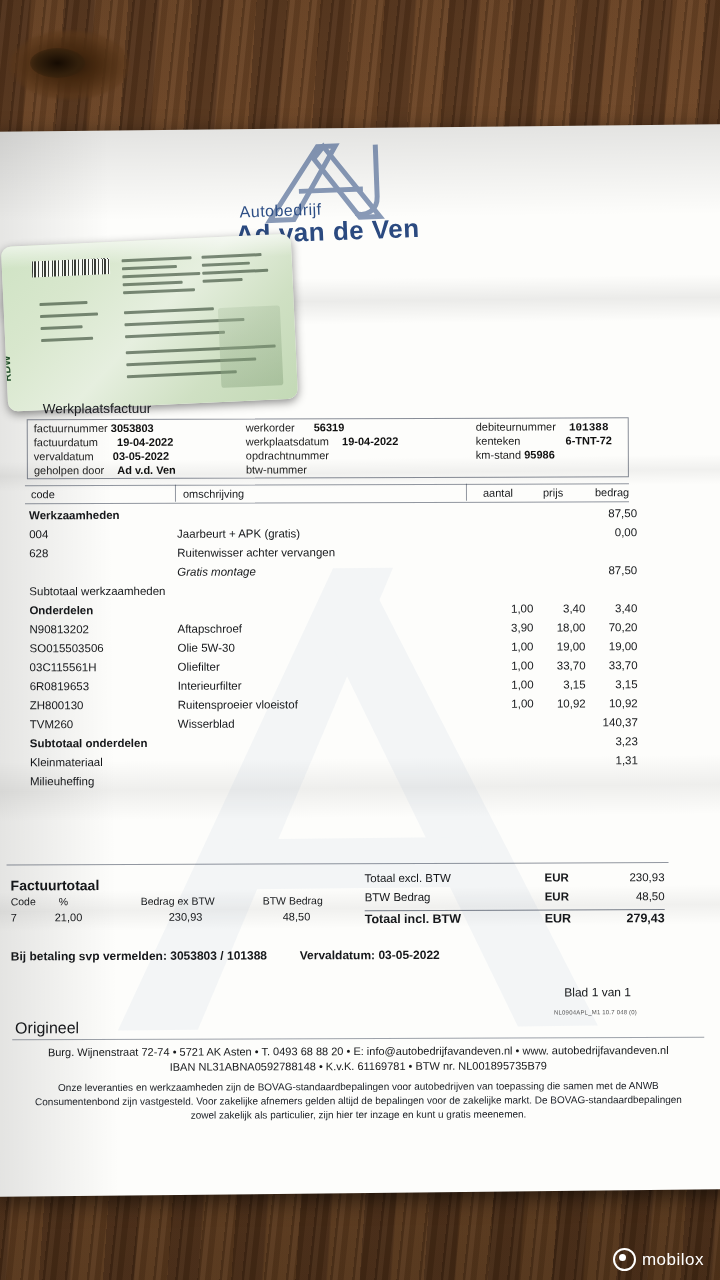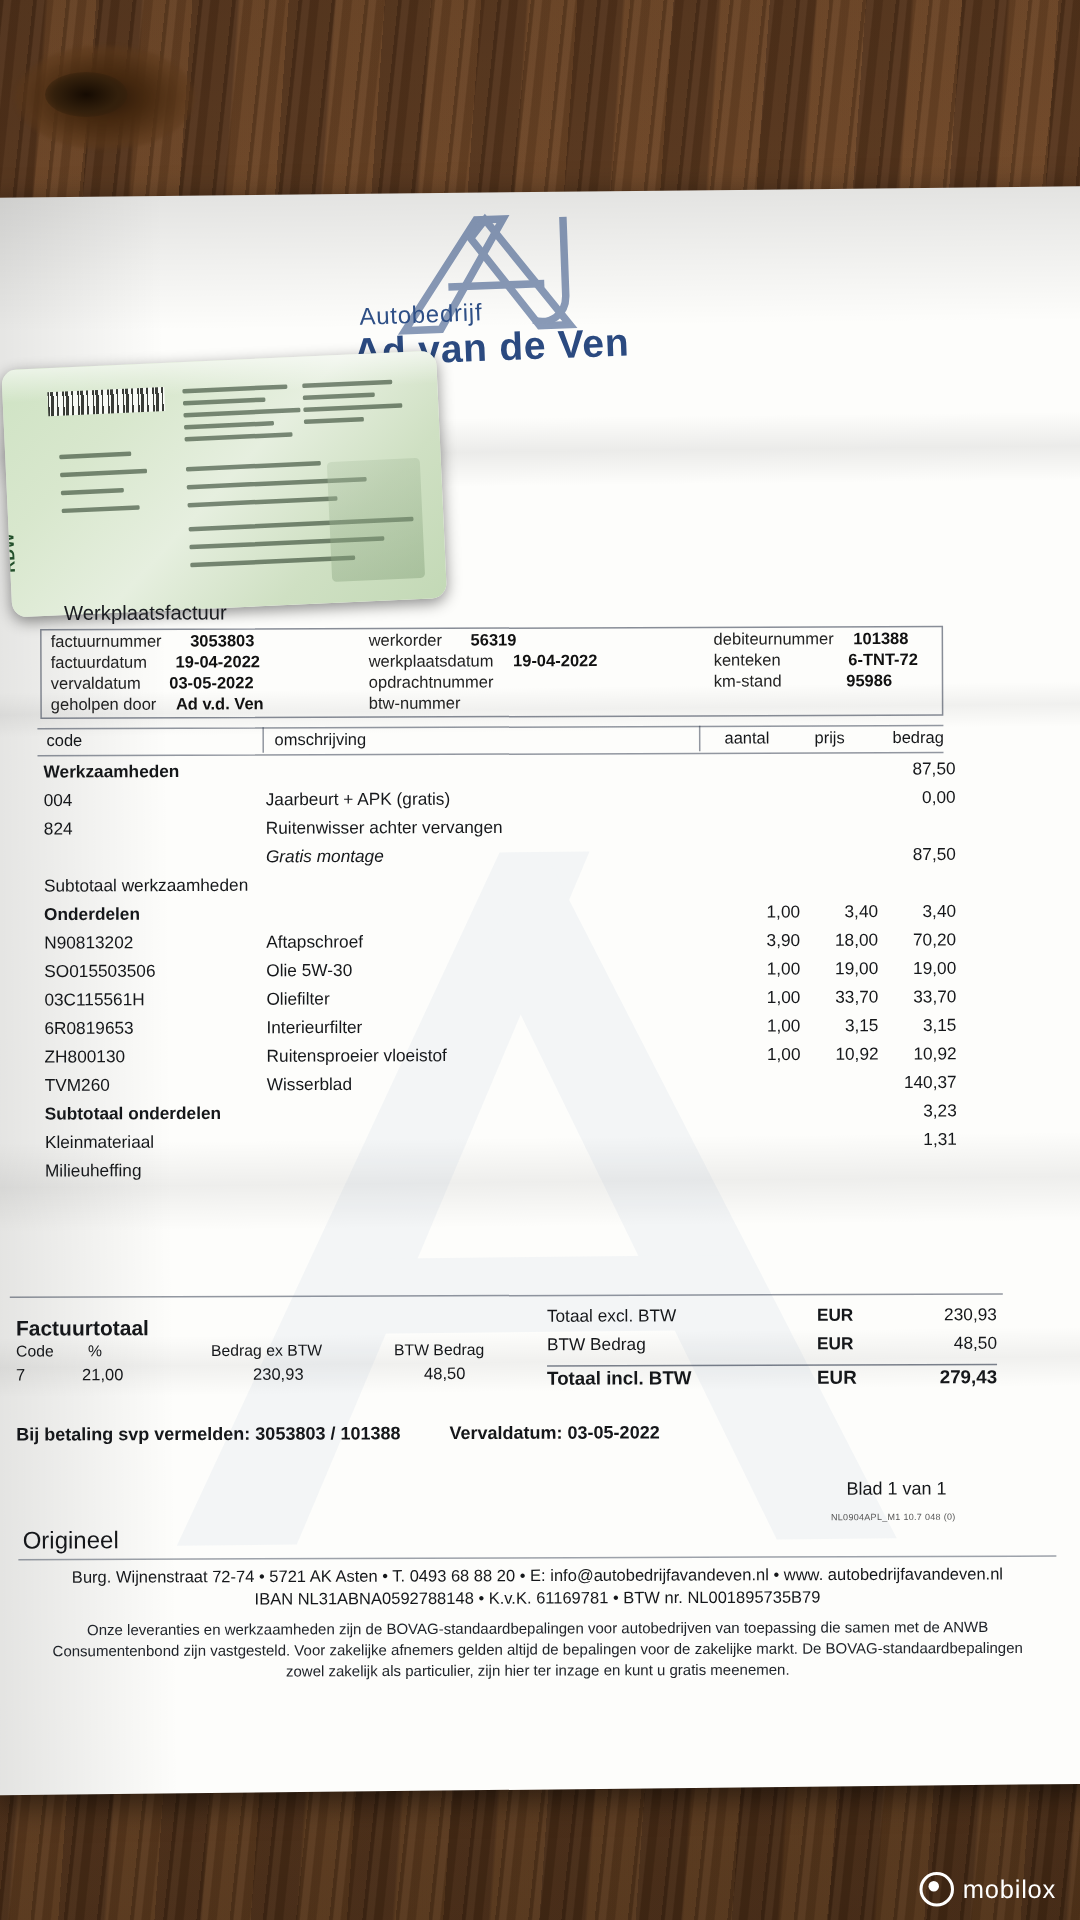--- a/index.html
+++ b/index.html
@@ -402,21 +402,21 @@
       <div class="lic-photo"></div>
       <div class="lic-rdw">RDW</div>
     </div>
 
     <div class="doc">
       <div class="title-wf">Werkplaatsfactuur</div>
 
       <div class="meta-box">
         <div class="meta-cell" style="left:6px; top:2px;">
           <span class="meta-label">factuurnummer</span>
-          <span class="meta-val" style="margin-left:16px;">3053803</span>
+          <span class="meta-val" style="">3053803</span>
         </div>
         <div class="meta-cell" style="left:6px; top:16px;">
           <span class="meta-label">factuurdatum</span>
           <span class="meta-val" style="margin-left:16px;">19-04-2022</span>
         </div>
         <div class="meta-cell" style="left:6px; top:30px;">
           <span class="meta-label">vervaldatum</span>
           <span class="meta-val" style="margin-left:16px;">03-05-2022</span>
         </div>
         <div class="meta-cell" style="left:6px; top:44px;">
@@ -436,29 +436,29 @@
           <span class="meta-label">opdrachtnummer</span>
           <span class="meta-val" style="margin-left:10px;"></span>
         </div>
         <div class="meta-cell" style="left:218px; top:44px;">
           <span class="meta-label">btw-nummer</span>
           <span class="meta-val" style="margin-left:10px;"></span>
         </div>
 
         <div class="meta-cell" style="left:448px; top:2px;">
           <span class="meta-label">debiteurnummer</span>
-          <span class="meta-val" style="margin-left:10px;">101388</span>
+          <span class="meta-val" style="margin-left:10px;font-family:Liberation Mono, monospace;">101388</span>
         </div>
         <div class="meta-cell" style="left:448px; top:16px;">
           <span class="meta-label">kenteken</span>
           <span class="meta-val" style="margin-left:42px;">6-TNT-72</span>
         </div>
         <div class="meta-cell" style="left:448px; top:30px;">
           <span class="meta-label">km-stand</span>
-          <span class="meta-val" style="margin-left:40px;">95986</span>
+          <span class="meta-val" style="">95986</span>
         </div>
       </div>
 
       <div class="col-head">
         <div class="omschr-box"></div>
         <span style="left:6px;">code</span>
         <span style="left:158px;">omschrijving</span>
         <span style="left:458px;text-align:right;">aantal</span>
         <span style="left:518px;">prijs</span>
         <span style="left:570px;">bedrag</span>
@@ -469,21 +469,21 @@
         <div class="row">
           <span class="c-code bold">Werkzaamheden</span>
           <span class="c-bedrag">87,50</span>
         </div>
         <div class="row">
           <span class="c-code">004</span>
           <span class="c-desc">Jaarbeurt + APK (gratis)</span>
           <span class="c-bedrag">0,00</span>
         </div>
         <div class="row">
-          <span class="c-code">824</span>
+          <span class="c-code">628</span>
           <span class="c-desc">Ruitenwisser achter vervangen</span>
           <span class="c-bedrag"></span>
         </div>
         <div class="row">
           <span class="c-code"></span>
           <span class="c-desc italic">Gratis montage</span>
           <span class="c-bedrag">87,50</span>
         </div>
         <div class="row">
           <span class="c-code">Subtotaal werkzaamheden</span>

